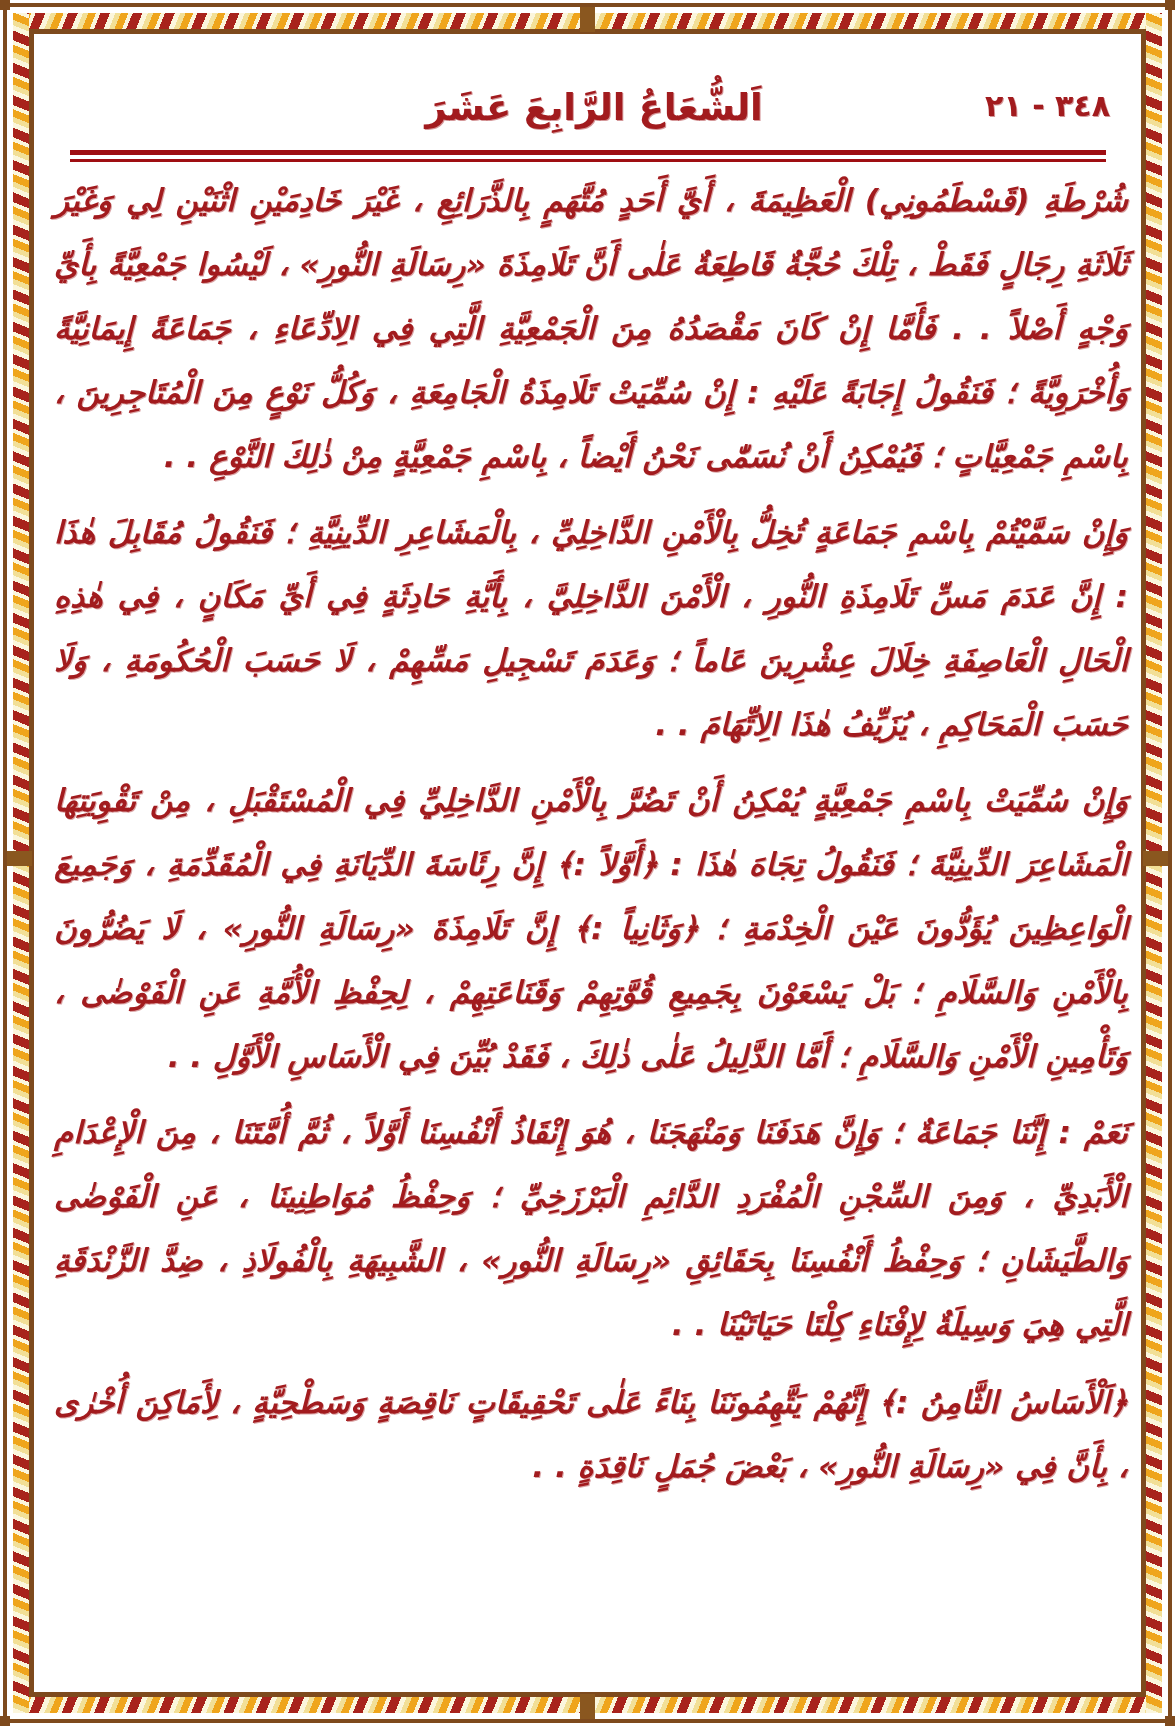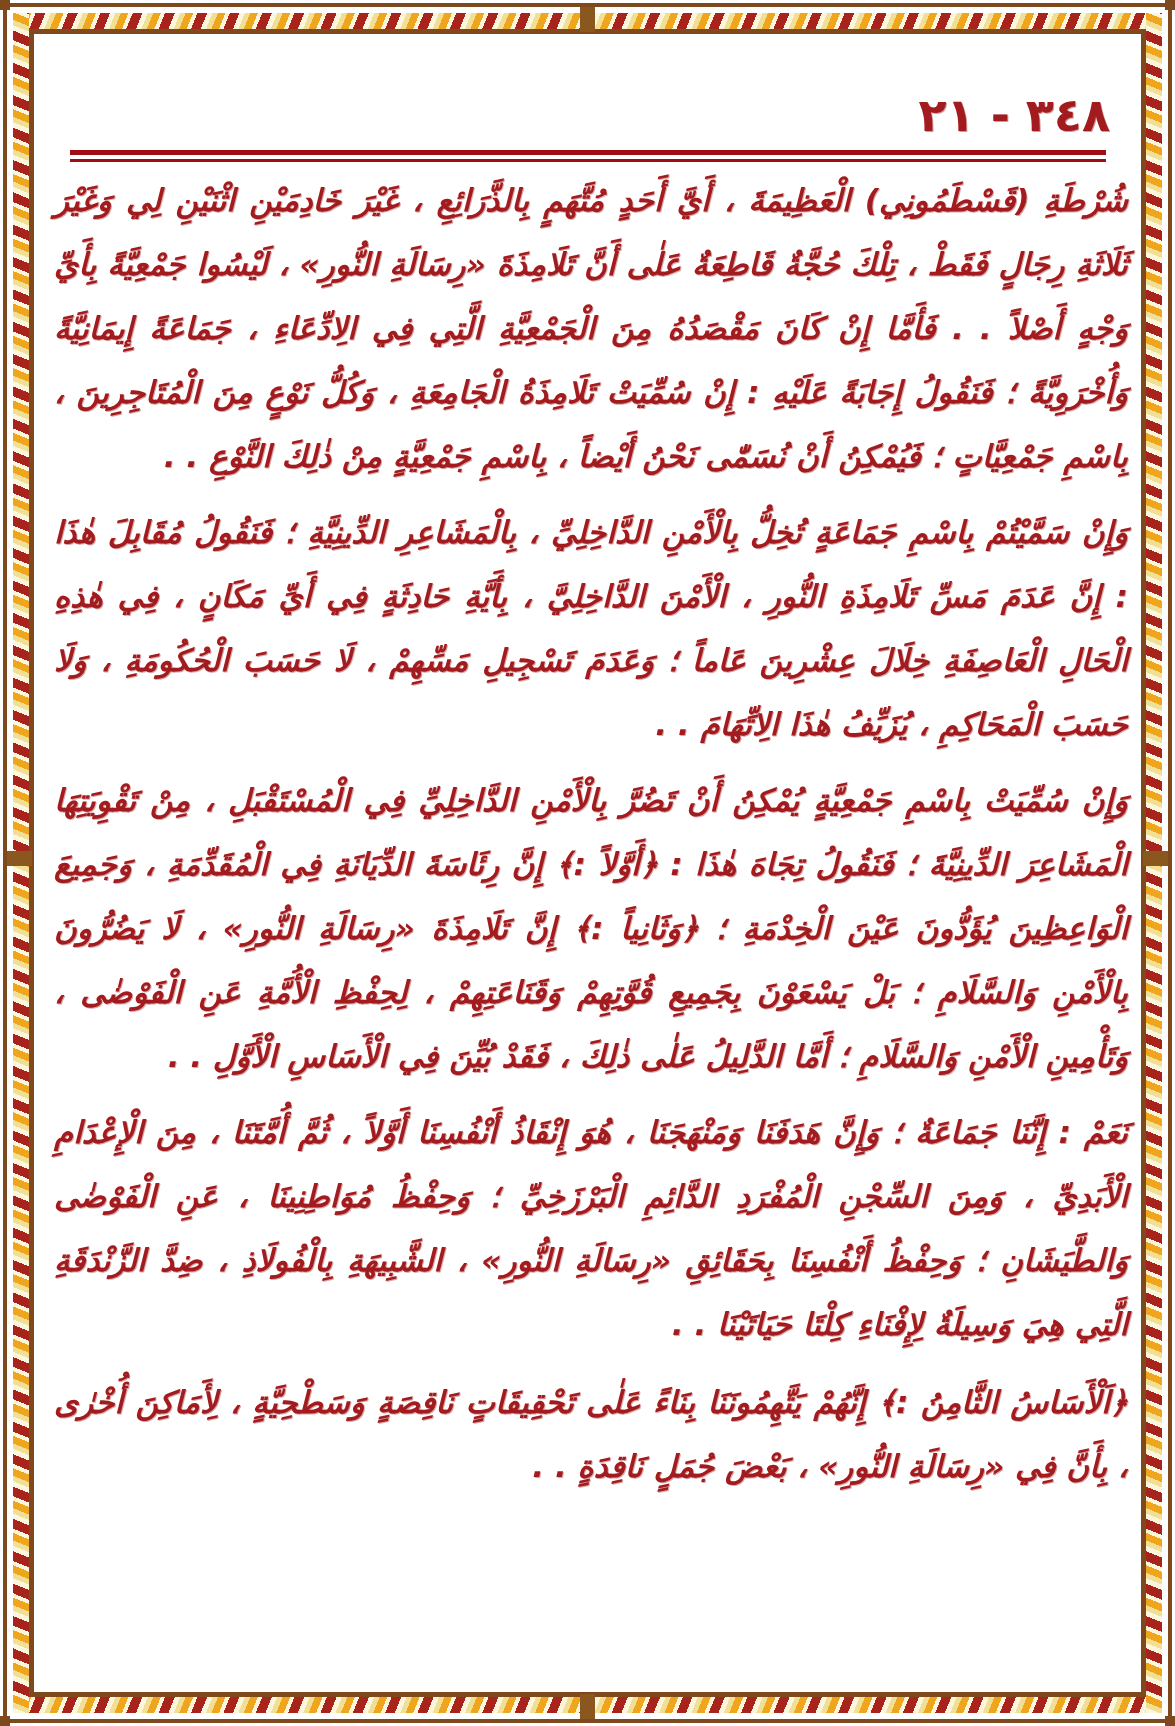--- a/index.html
+++ b/index.html
@@ -57,21 +57,21 @@
   .title {
     position:absolute; left:0; right:0; top:0;
     text-align:center;
     font-size:37px; font-weight:bold;
     color:#A21B1E;
     text-shadow:1px 1px 0 rgba(162,27,30,0.45);
     white-space:nowrap;
   }
   .page-num {
     position:absolute; right:18px; top:2px;
-    font-size:46px; font-weight:bold;
+    font-size:30px; font-weight:bold;
     color:#A21B1E;
     direction:rtl;
     letter-spacing:2px;
     text-shadow:1px 1px 0 rgba(162,27,30,0.45);
     text-align:center;
   }
   .rule { position:absolute; top:150px; left:70px; width:1036px; }
   .rule .r1 { height:5px; background:#9F0E12; }
   .rule .r2 { height:3px; background:#9F0E12; margin-top:4px; }
 
@@ -103,20 +103,21 @@
   <div class="corner tl"></div>
   <div class="corner tr"></div>
   <div class="corner bl"></div>
   <div class="corner br"></div>
   <div class="notch top"></div>
   <div class="notch bottom"></div>
   <div class="notch left"></div>
   <div class="notch right"></div>
 
   <div class="header">
+    <div class="title">اَلشُّعَاعُ الرَّابِعَ عَشَرَ</div>
     <div class="page-num">٣٤٨ - ٢١</div>
   </div>
   <div class="rule">
     <div class="r1"></div>
     <div class="r2"></div>
   </div>
 
   <div class="body-text">
     <p>شُرْطَةِ (قَسْطَمُونِي) الْعَظِيمَةَ ، أَيَّ أَحَدٍ مُتَّهَمٍ بِالذَّرَائِعِ ، غَيْرَ خَادِمَيْنِ اثْنَيْنِ لِي وَغَيْرَ ثَلَاثَةِ رِجَالٍ فَقَطْ ، تِلْكَ حُجَّةٌ قَاطِعَةٌ عَلٰى أَنَّ تَلَامِذَةَ «رِسَالَةِ النُّورِ» ، لَيْسُوا جَمْعِيَّةً بِأَيِّ وَجْهٍ أَصْلاً . . فَأَمَّا إِنْ كَانَ مَقْصَدُهُ مِنَ الْجَمْعِيَّةِ الَّتِي فِي الِادِّعَاءِ ، جَمَاعَةً إِيمَانِيَّةً وَأُخْرَوِيَّةً ؛ فَنَقُولُ إِجَابَةً عَلَيْهِ : إِنْ سُمِّيَتْ تَلَامِذَةُ الْجَامِعَةِ ، وَكُلُّ نَوْعٍ مِنَ الْمُتَاجِرِينَ ، بِاسْمِ جَمْعِيَّاتٍ ؛ فَيُمْكِنُ أَنْ نُسَمّٰى نَحْنُ أَيْضاً ، بِاسْمِ جَمْعِيَّةٍ مِنْ ذٰلِكَ النَّوْعِ . .</p>
     <p>وَإِنْ سَمَّيْتُمْ بِاسْمِ جَمَاعَةٍ تُخِلُّ بِالْأَمْنِ الدَّاخِلِيِّ ، بِالْمَشَاعِرِ الدِّينِيَّةِ ؛ فَنَقُولُ مُقَابِلَ هٰذَا : إِنَّ عَدَمَ مَسِّ تَلَامِذَةِ النُّورِ ، الْأَمْنَ الدَّاخِلِيَّ ، بِأَيَّةِ حَادِثَةٍ فِي أَيِّ مَكَانٍ ، فِي هٰذِهِ الْحَالِ الْعَاصِفَةِ خِلَالَ عِشْرِينَ عَاماً ؛ وَعَدَمَ تَسْجِيلِ مَسِّهِمْ ، لَا حَسَبَ الْحُكُومَةِ ، وَلَا حَسَبَ الْمَحَاكِمِ ، يُزَيِّفُ هٰذَا الِاتِّهَامَ . .</p>

